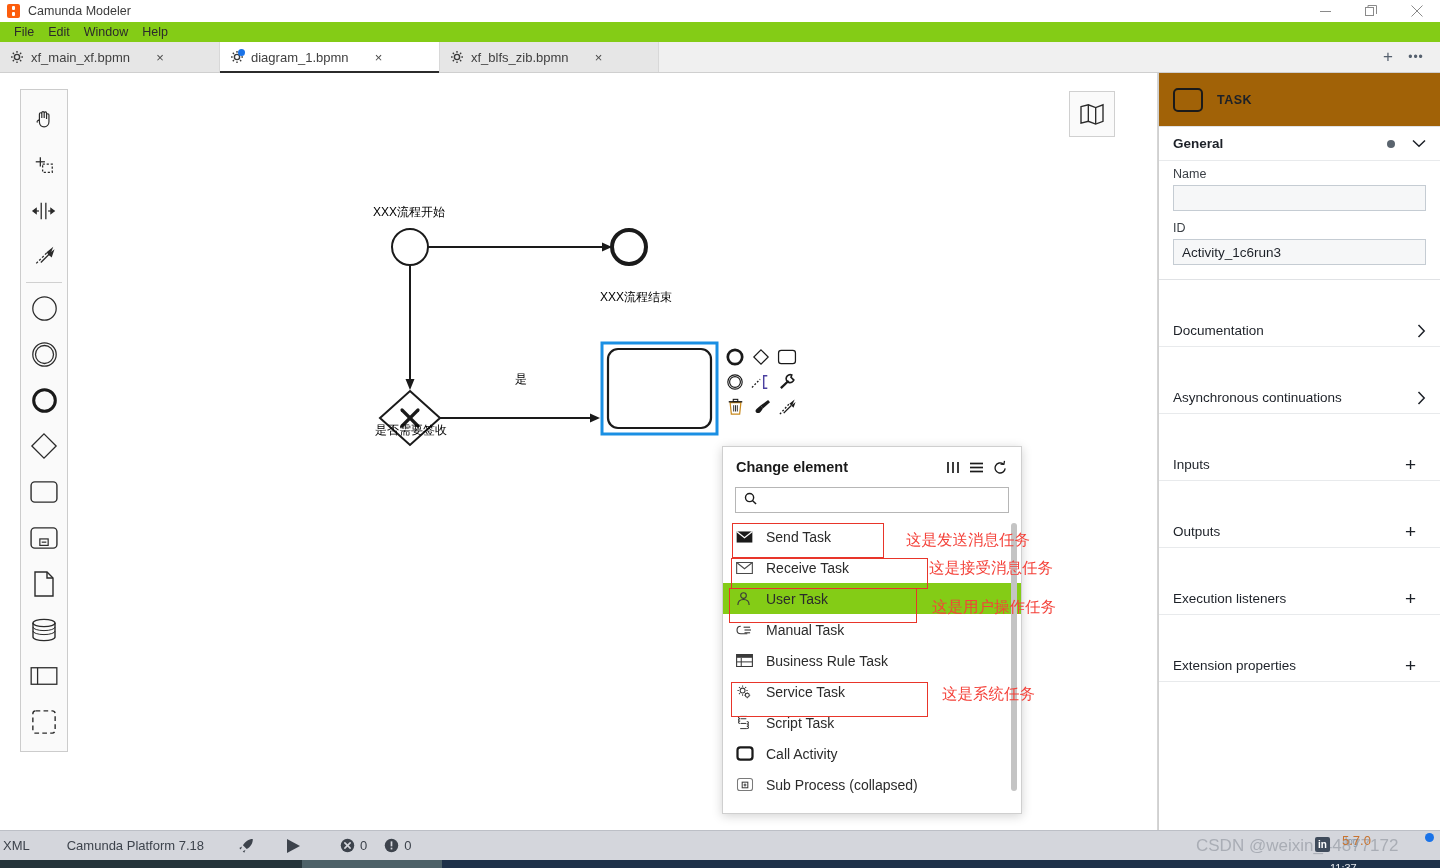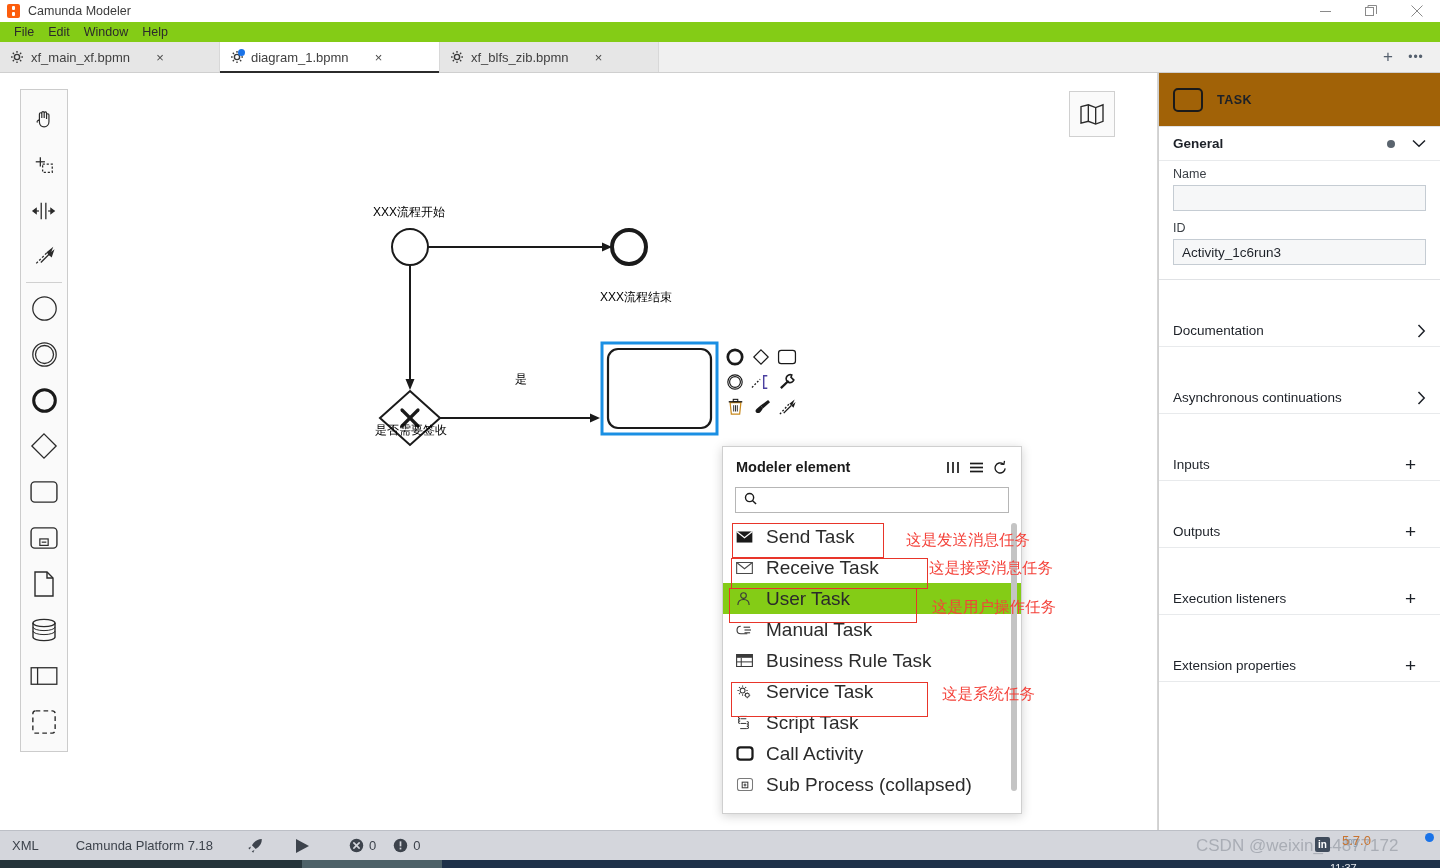--- a/index.html
+++ b/index.html
@@ -144,21 +144,21 @@
   }
   .popup-search input {
     border: none; outline: none; flex: 1; font-size: 13px;
     font-family: "Liberation Sans", sans-serif; color: #222; margin-left: 7px; background: transparent;
   }
   .popup-list {
     position: relative; margin-top: 8px; height: 285px; overflow: hidden;
   }
   .popup-row {
     height: 31px; display: flex; align-items: center; padding-left: 13px;
-    font-size: 19px; color: #2b2b2b; position: relative;
+    font-size: 14px; color: #2b2b2b; position: relative;
   }
   .popup-row.selected { background: #84cc16; }
   .row-icon {
     width: 20px; height: 18px; margin-right: 10px; display: flex;
     align-items: center; justify-content: flex-start; color: #1a1a1a; flex: 0 0 auto;
   }
   .popup-scrollbar {
     position: absolute; right: 4px; top: 2px; width: 6px; height: 268px;
     background: #c4c4c4; border-radius: 3px;
   }
@@ -562,21 +562,21 @@
           <path d="M14 9 l4.5 -3.8 l-2.2 6 z" fill="#1a1a1a"></path>
         </svg>
       </div>
     </div>
 
   </div>
   <div class="canvas-border-right"></div>
 
   <div class="popup">
     <div class="popup-header">
-      <div class="popup-title">Modeler element</div>
+      <div class="popup-title">Change element</div>
       <div class="popup-header-icons">
         <div class="popup-hicon">
           <svg width="14" height="13" viewBox="0 0 14 13" stroke="#1a1a1a" stroke-width="1.7">
             <line x1="2" y1="1" x2="2" y2="12"></line>
               <line x1="7" y1="1" x2="7" y2="12"></line>
               <line x1="12" y1="1" x2="12" y2="12"></line>
           </svg>
         </div>
         <div class="popup-hicon">
           <svg width="15" height="13" viewBox="0 0 15 13" stroke="#1a1a1a" stroke-width="1.7">
@@ -790,21 +790,21 @@
 
     <div class="props-row">
       <span>Extension properties</span>
       <span class="rc">
           <span class="plus">+</span>
         </span>
     </div>
   </div>
 
   <div class="statusbar">
-    <div class="sb-item" style="margin-left:12px;">
+    <div class="sb-item" style="margin-left:3px;">
       <span>XML</span>
     </div>
     <div class="sb-item" style="margin-left:37px;">
       <span>Camunda Platform 7.18</span>
     </div>
     <div class="sb-item sb-icon" style="margin-left:33px;">
       <svg width="18" height="18" viewBox="0 0 20 20" fill="#3d434c">
         <path d="M17.5 2.2 C13 2.2 9 5 6.6 9.2 l4.2 4.2 C15 11 17.8 7 17.5 2.2 Z"></path>
         <path d="M5.6 10.6 L2.6 12.2 L4.2 13.8 Z"></path>
         <path d="M9.4 14.4 L8 17.4 L6.4 15.8 Z"></path>

